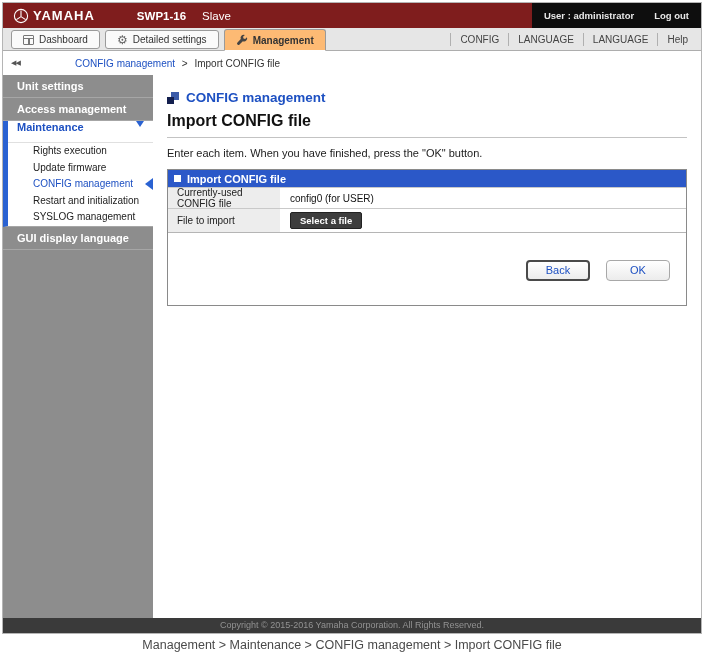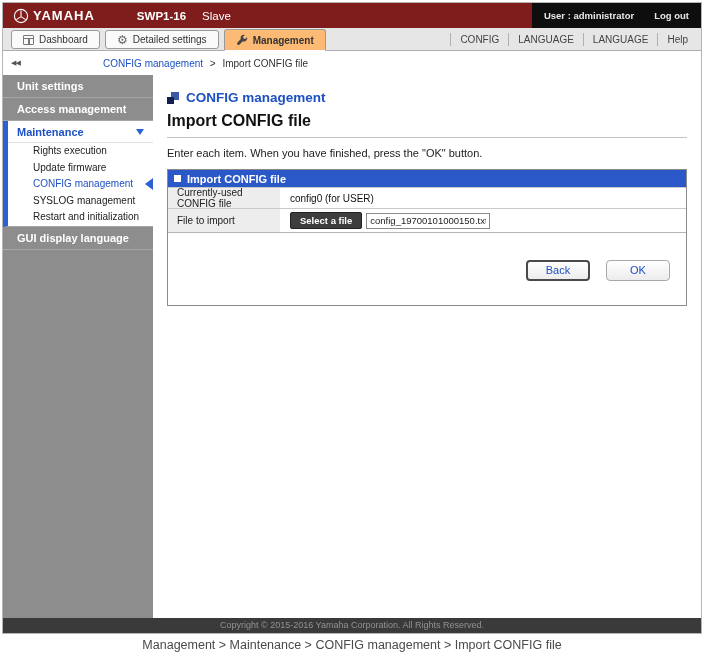--- a/index.html
+++ b/index.html
@@ -25,30 +25,30 @@
   .dash-icon { width:11px; height:10px; border:1.5px solid #777; border-radius:1px; position:relative; }
   .dash-icon::before { content:""; position:absolute; left:0; right:0; top:2px; height:1.5px; background:#777; }
   .dash-icon::after { content:""; position:absolute; top:2px; bottom:0; left:4px; width:1.5px; background:#777; }
   .gear-glyph { font-size:12px; color:#666; line-height:10px; }
   .utility { margin-left:auto; display:flex; align-items:center; align-self:center; font-size:10px; color:#444; padding-right:4px; }
   .util-item { border-left:1px solid #b0b0b0; padding:1px 9px; cursor:pointer; }
 
   
   .crumbrow { height:24px; background:#fff; position:relative; display:flex; align-items:center; }
   .collapse { position:absolute; left:8px; font-size:7px; color:#555; letter-spacing:-1px; cursor:pointer; }
-  .crumbs { margin-left:100px; font-size:10px; color:#333; }
+  .crumbs { margin-left:72px; font-size:10px; color:#333; }
   .crumb-link { color:#1d50c2; text-decoration:none; cursor:pointer; }
   .crumb-sep { margin:0 4px; color:#333; }
 
   
   .bodyrow { display:flex; height:543px; }
   .sidebar { width:150px; background:#8d8d8d; flex-shrink:0; display:flex; flex-direction:column; }
   .side-group { height:23px; line-height:22px; padding-left:14px; color:#fff; font-weight:bold; font-size:11px; border-bottom:1px solid #a6a6a6; cursor:pointer; }
   .open-section { background:#fff; border-left:5px solid #2a62d2; border-bottom:1px solid #a6a6a6; }
-  .side-parent { height:22px; display:flex; align-items:center; padding-left:9px; color:#1d50c2; font-weight:bold; font-size:11px; border-bottom:1px solid #e0e0e0; position:relative; cursor:pointer; }
+  .side-parent { height:22px; display:flex; padding-left:9px; color:#1d50c2; font-weight:bold; font-size:11px; border-bottom:1px solid #e0e0e0; position:relative; cursor:pointer; }
   .caret-down { position:absolute; right:9px; width:0; height:0; border-left:4px solid transparent; border-right:4px solid transparent; border-top:6px solid #2a62d2; }
   .side-sub { height:16.5px; line-height:16.5px; padding-left:25px; font-size:10px; color:#222; position:relative; cursor:pointer; }
   .side-sub.active { color:#1d50c2; }
   .active-marker { position:absolute; right:0; top:50%; margin-top:-6px; width:0; height:0; border-top:6px solid transparent; border-bottom:6px solid transparent; border-right:8px solid #2a62d2; }
   .side-filler { flex:1; }
 
   
   .content { flex:1; background:#fff; padding:13px 14px 0 14px; }
   .section-head { display:flex; align-items:center; gap:7px; margin-top:2px; }
   .pages-icon { width:12px; height:12px; position:relative; }
@@ -147,22 +147,22 @@
         <div class="side-parent">
           <span>Maintenance</span>
           <span class="caret-down"></span>
         </div>
         <div class="side-sub">Rights execution</div>
         <div class="side-sub">Update firmware</div>
         <div class="side-sub active">
           <span>CONFIG management</span>
           <span class="active-marker"></span>
         </div>
+        <div class="side-sub">Restart and initialization</div>
         <div class="side-sub">SYSLOG management</div>
-        <div class="side-sub">Restart and initialization</div>
       </div>
       <div class="side-group">GUI display language</div>
       <div class="side-filler"></div>
     </div>
 
     <div class="content">
       <div class="section-head">
         <span class="pages-icon">
           <span class="sq-back"></span>
             <span class="sq-front"></span>
@@ -179,21 +179,20 @@
           <span>Import CONFIG file</span>
         </div>
         <div class="prow prow-1">
           <div class="plabel">Currently-used CONFIG file</div>
           <div class="pvalue">config0 (for USER)</div>
         </div>
         <div class="prow prow-2">
           <div class="plabel">File to import</div>
           <div class="pvalue">
             <button class="select-file-btn">Select a file</button>
-            <input class="file-input" type="text" value="config_19700101000150.txt" style="">
           </div>
         </div>
         <div class="btn-area">
           <button class="btn back-btn">Back</button>
           <button class="btn ok-btn">OK</button>
         </div>
       </div>
     </div>
   </div>
 

